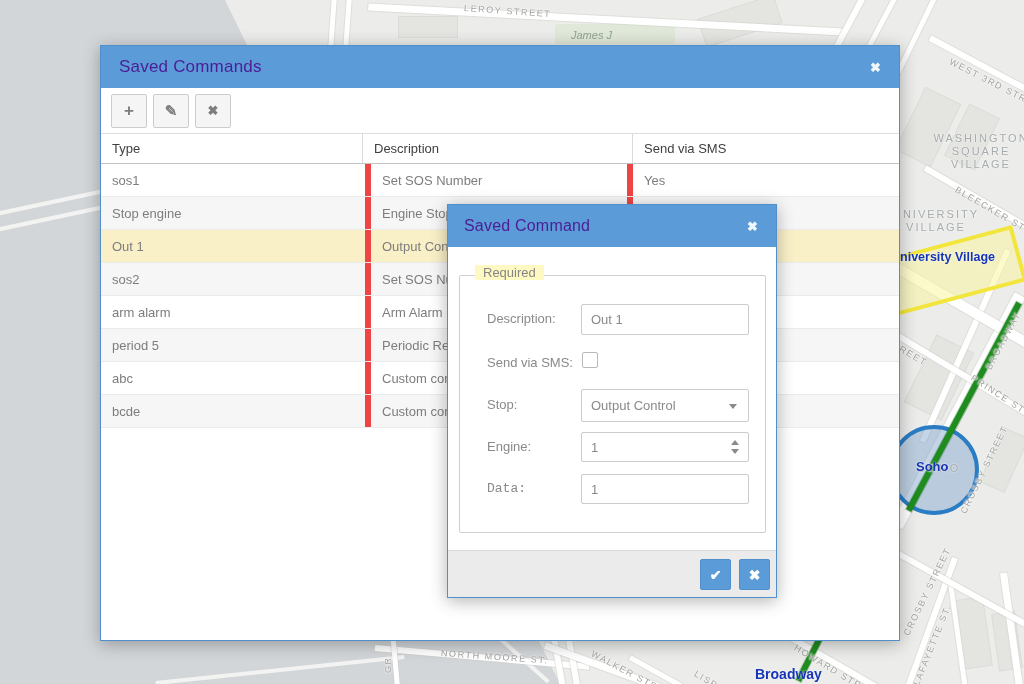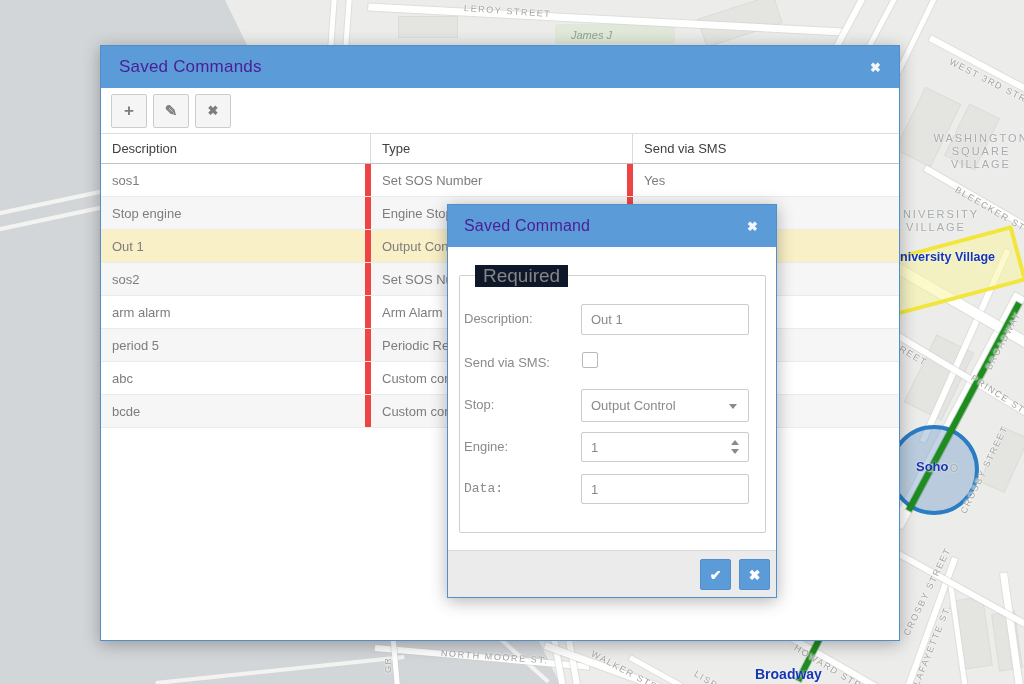--- a/index.html
+++ b/index.html
@@ -56,23 +56,23 @@
   .trow.sel { background:#faf0c8; }
   .trow .td { display:flex; align-items:center; padding-left:11px; border-right:6px solid #ef4444;
     overflow:hidden; white-space:nowrap; }
   .trow .td:last-child { border-right:none; }
 
   
   #dlg-form { left:447px; top:204px; width:330px; height:394px; }
   #dlg-form .titlebar .ttl { font-size:16px; padding-left:16px; }
   .fieldset { position:absolute; left:11px; top:70px; width:307px; height:258px;
     border:1px solid #cfcfcf; border-radius:2px; }
-  .legend { position:absolute; top:-11px; left:15px; background:#0f172a; padding:0 8px;
-    color:#858585; font-size:19px; }
-  .flabel { position:absolute; left:16px; color:#8a8a8a; font-size:13px; }
+  .legend { position:absolute; top:-11px; left:15px; background:#fef9c3; padding:0 8px;
+    color:#858585; font-size:13px; }
+  .flabel { position:absolute; left:39px; color:#8a8a8a; font-size:13px; }
   .finput { position:absolute; left:133px; width:168px; height:30px; border:1px solid #cccccc;
     border-radius:2px; font-family:"Liberation Sans",sans-serif; font-size:13px; color:#8a8a8a;
     padding-left:9px; background:#fff; outline:none; }
   .fcheck { position:absolute; left:134px; width:16px; height:16px; background:#fff;
     border:1px solid #b8b8b8; border-radius:2px; cursor:pointer; }
   .fselect { position:absolute; left:133px; width:168px; height:33px; border:1px solid #cccccc;
     border-radius:2px; font-size:13px; color:#8a8a8a; display:flex; align-items:center;
     padding-left:9px; background:#fff; cursor:pointer; }
   .caret-down { position:absolute; right:11px; top:14px; width:0; height:0;
     border-left:4px solid transparent; border-right:4px solid transparent; border-top:5px solid #8a8a8a; }
@@ -177,22 +177,22 @@
         <span>+</span>
       </div>
     <div class="tbtn">
         <span class="pencil">✎</span>
       </div>
     <div class="tbtn">
         <span style="font-size:13px;">✖</span>
       </div>
   </div>
   <div class="thead">
+    <div class="th c2">Type</div>
     <div class="th c1">Description</div>
-    <div class="th c2">Type</div>
     <div class="th c3">Send via SMS</div>
   </div>
   <div>
     <div class="trow">
       <div class="td c1">sos1</div>
       <div class="td c2">Set SOS Number</div>
       <div class="td c3">Yes</div>
     </div>
     <div class="trow alt">
       <div class="td c1">Stop engine</div>

